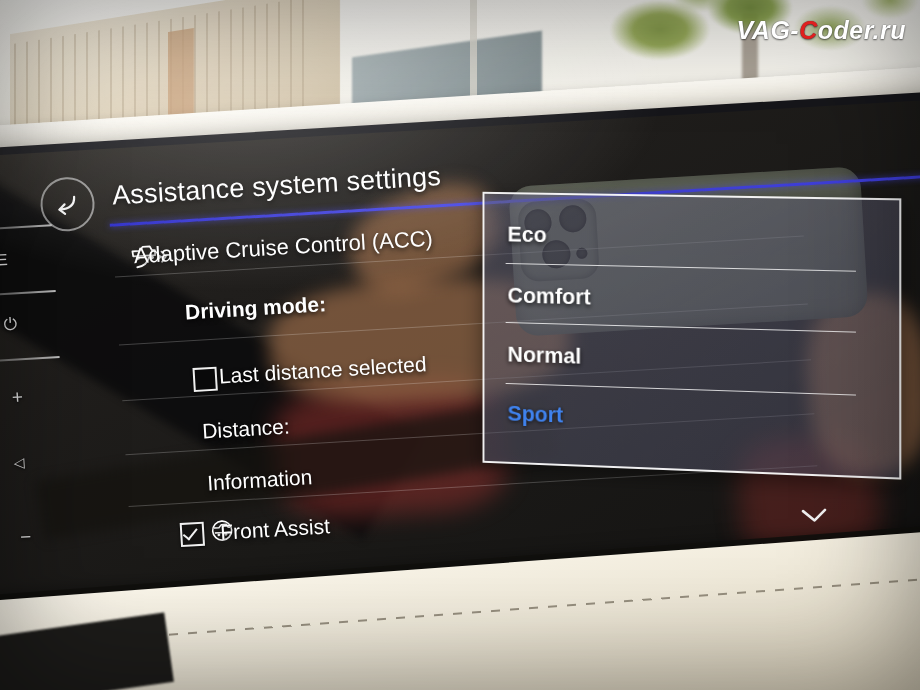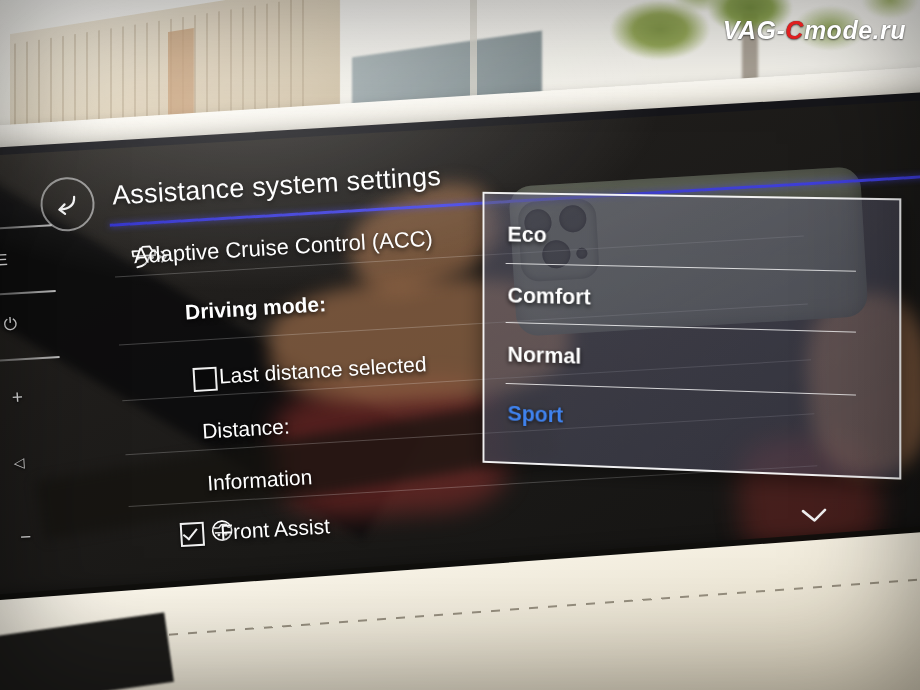--- a/index.html
+++ b/index.html
@@ -282,14 +282,14 @@
   </div>
 
   <div class="dash-gap"></div>
   <div class="dash-bot"></div>
   <div class="stitch"></div>
   <div class="dash-left-dark"></div>
 
   <div class="glare"></div>
   <div class="vign"></div>
 
-  <div class="wm"><span>VAG-</span><span class="red">C</span><span>mode.ru</span></div>
+  <div class="wm"><span>VAG-</span><span class="red">C</span><span>oder.ru</span></div>
 </div>
 
 </body></html>

